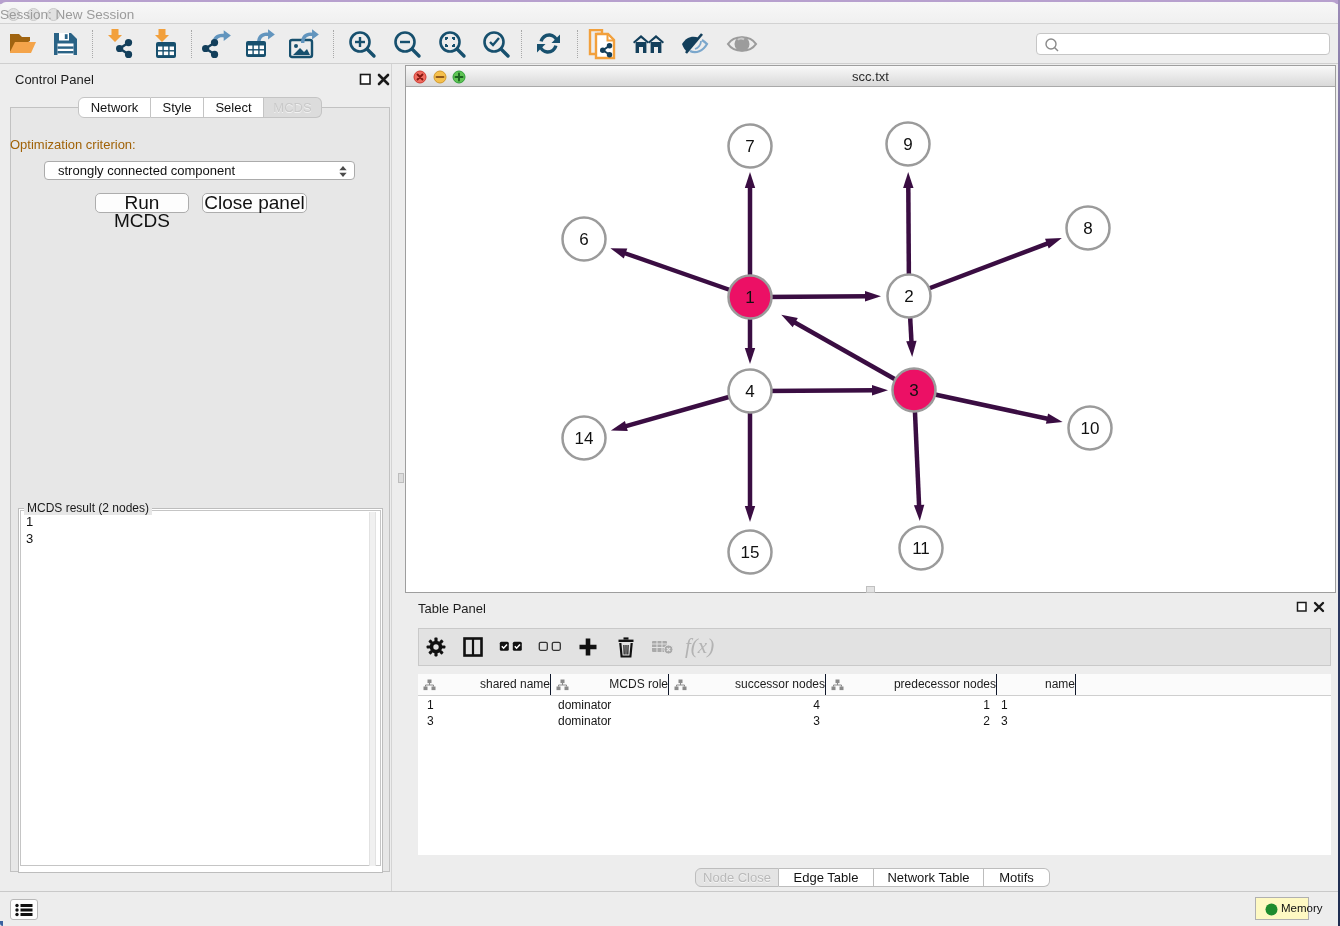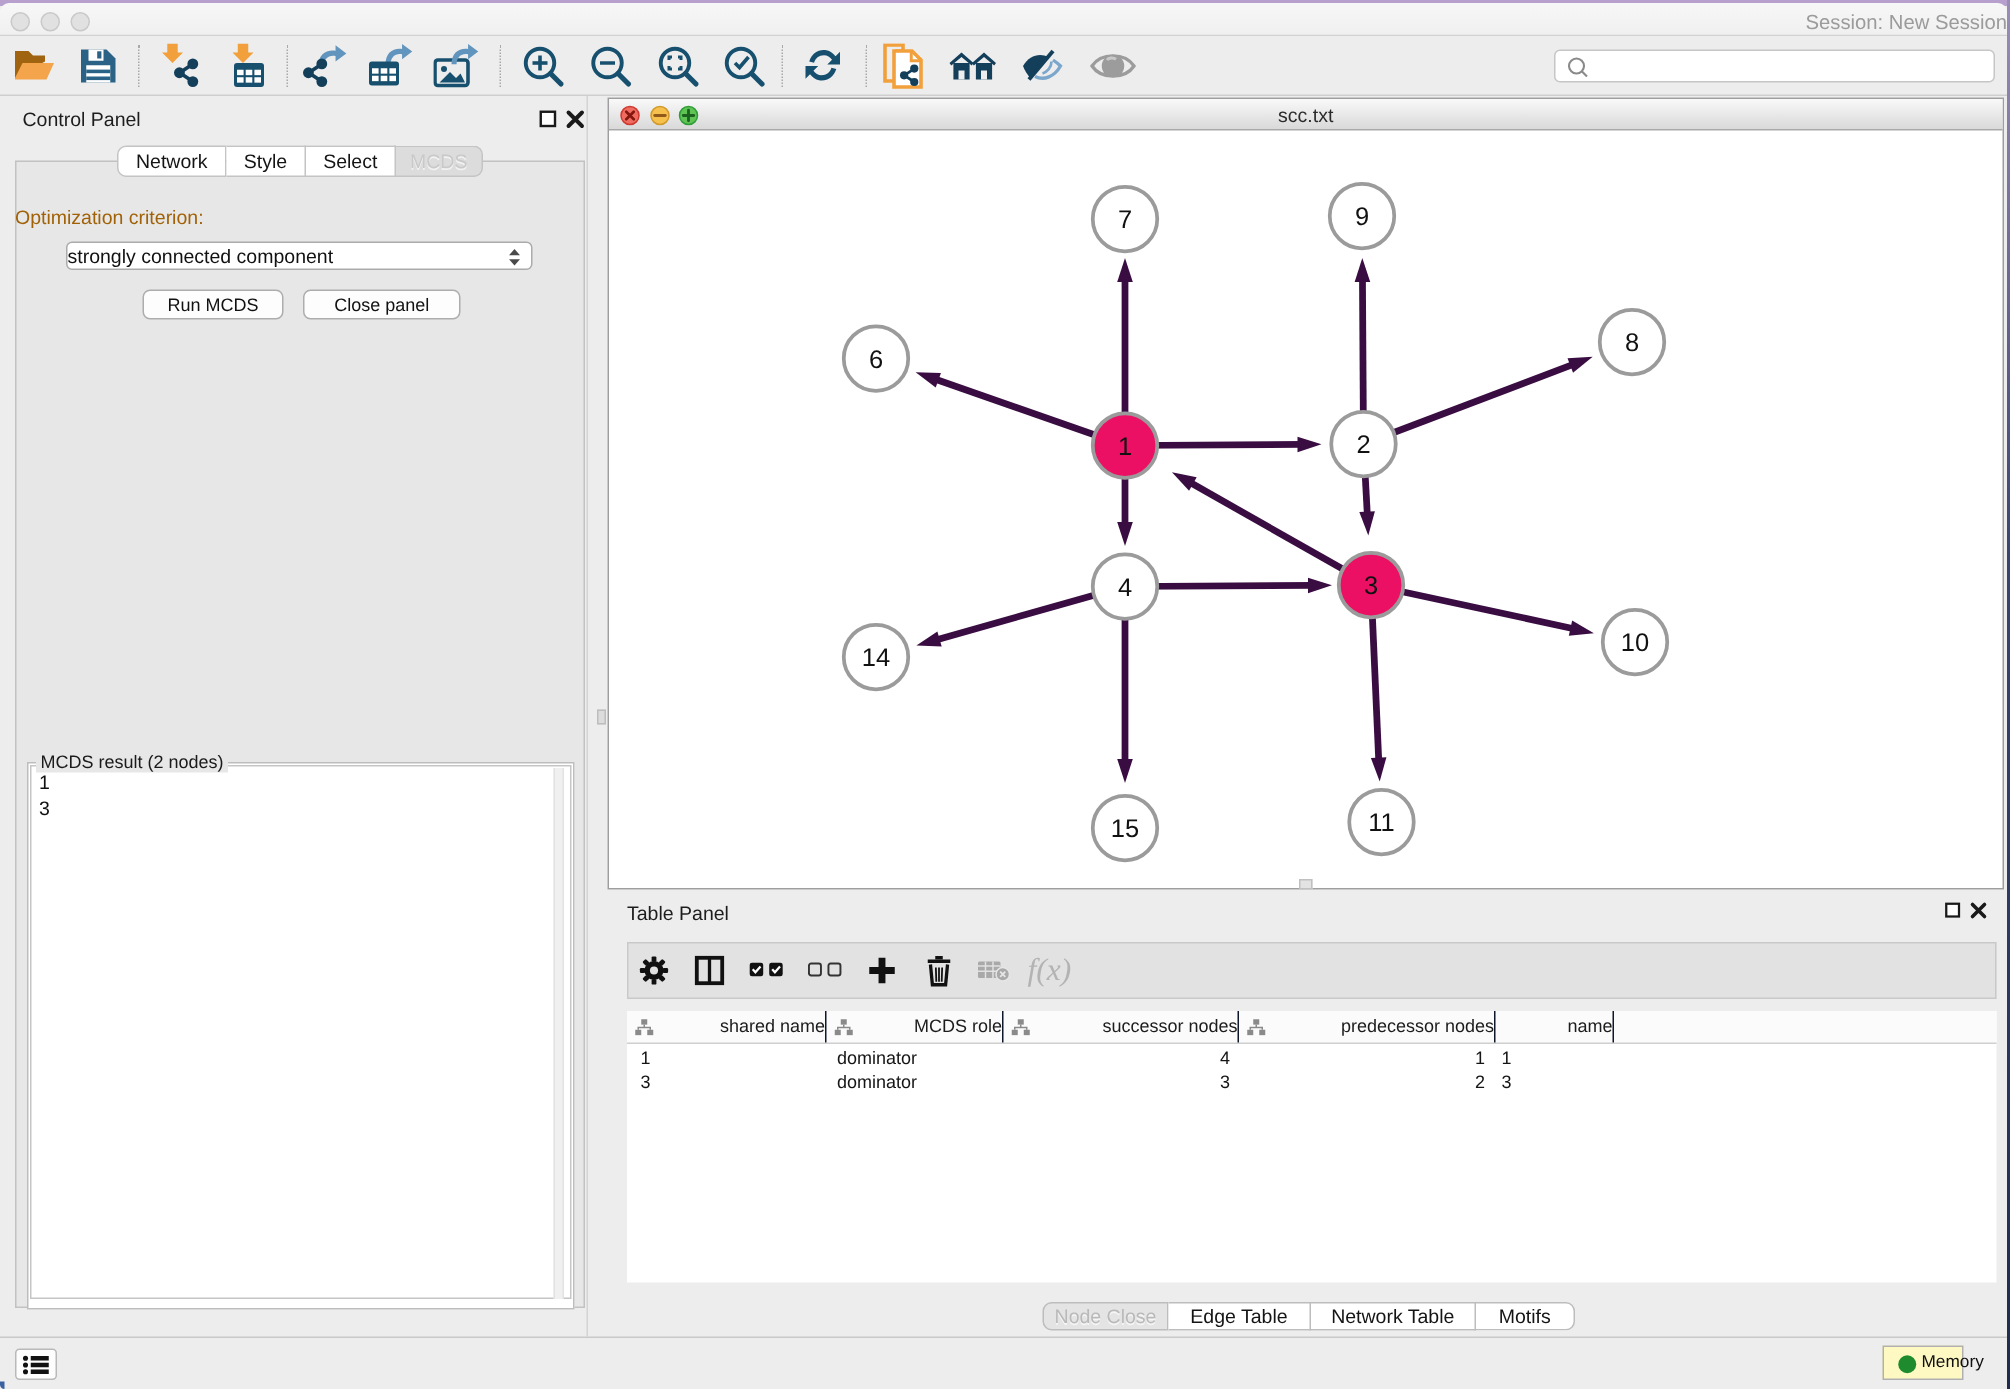--- a/index.html
+++ b/index.html
@@ -1,34 +1,34 @@
 <!DOCTYPE html>
 <html><head><meta charset="utf-8"><style>
 *{margin:0;padding:0;box-sizing:border-box}
 html,body{width:1340px;height:926px;overflow:hidden}
 body{font-family:"Liberation Sans",sans-serif;background:#ededed;position:relative}
 .abs{position:absolute}
 .desktop-top{left:0;top:0;width:1340px;height:4px;background:#b7a0ce}
 .desktop-right{right:0;top:0;width:2px;height:926px;background:linear-gradient(#9d8cb8,#3a4470 40%,#1f2c50)}
 .titlebar{left:0;top:2px;width:1338px;height:22px;background:linear-gradient(#f7f7f7,#f0f0f0);border-bottom:1px solid #d2d2d2;border-radius:6px 6px 0 0}
 .tl{width:13px;height:13px;border-radius:50%;background:#e1e1e1;border:1px solid #c9c9c9;position:absolute;top:6px}
-.title-text{left:0;top:7px;width:1338px;text-align:right;font-size:13.5px;color:#9b9b9b}
+.title-text{left:0;top:7px;width:1338px;text-align:left;font-size:13.5px;color:#9b9b9b}
 .toolbar{left:0;top:25px;width:1338px;height:39px;background:#ededed;border-bottom:1px solid #cfcfcf}
 .tbsep{position:absolute;top:30px;height:28px;width:0;border-left:1px dotted #a9a9a9}
 .searchbox{left:1036px;top:33px;width:294px;height:22px;background:#fff;border:1px solid #c6c6c6;border-radius:4px}
 
 .cp-title{left:15px;top:72px;font-size:13px;color:#1d1d1d}
 .cp-panel{left:10px;top:107px;width:380px;height:765px;background:#e7e7e7;border:1px solid #c2c2c2}
 .tabs{left:78px;top:97px;height:21px;display:flex;font-size:13px;color:#141414}
 .tab{background:#fff;border:1px solid #c4c4c4;border-left:none;display:flex;align-items:center;justify-content:center}
 .tab.first{border-left:1px solid #c4c4c4;border-radius:6px 0 0 6px}
 .tab.sel{background:#dcdcdc;color:#c9c9c9;border-radius:0 6px 6px 0;text-shadow:0 1px 0 #f2f2f2}
 .optlabel{left:10px;top:137px;width:328px;text-align:left;font-size:13px;color:#a16207}
-.select{left:44px;top:161px;width:311px;height:19px;background:#fff;border:1px solid #ababab;border-radius:4px;font-size:13px;color:#111;line-height:17px;}
-.btn{height:20px;background:#fdfdfd;border:1px solid #adadad;border-radius:5px;font-size:12px;color:#111;text-align:center;line-height:18px;position:absolute;top:193px}
+.select{left:44px;top:161px;width:311px;height:19px;background:#fff;border:1px solid #ababab;border-radius:4px;font-size:13px;color:#111;line-height:17px;padding-left:13px}
+.btn{height:20px;background:#fdfdfd;border:1px solid #adadad;border-radius:5px;font-size:19px;color:#111;text-align:center;line-height:18px;position:absolute;top:193px}
 .groupbox{left:18px;top:508px;width:365px;height:365px;background:#fff;border:1px solid #bdbdbd}.groupinner{position:absolute;left:1px;top:1px;width:361px;height:356px;border:1px solid #c5c5c5}
 .grouplabel{left:24px;top:501px;font-size:12px;color:#1a1a1a;background:#e7e7e7;padding:0 3px}
 .scrolltrack{position:absolute;right:4px;top:1px;width:7px;height:354px;background:#f0f0f0;border-left:1px solid #e2e2e2;border-right:1px solid #e2e2e2}
 
 .vsplit{left:391px;top:64px;width:1px;height:829px;background:#d4d4d4}
 .vhandle{left:398px;top:473px;width:6px;height:10px;background:#dcdcdc;border:1px solid #bdbdbd}
 
 .frame{left:405px;top:65px;width:931px;height:528px;background:#fff;border:1px solid #9e9e9e}
 .frame-tb{position:absolute;left:0;top:0;width:100%;height:21px;background:linear-gradient(#f9f9f9,#d9d9d9);border-bottom:1px solid #a9a9a9}
 .frame-title{position:absolute;left:0;top:3px;width:100%;text-align:center;font-size:13px;font-weight:normal;color:#2b2b2b}

